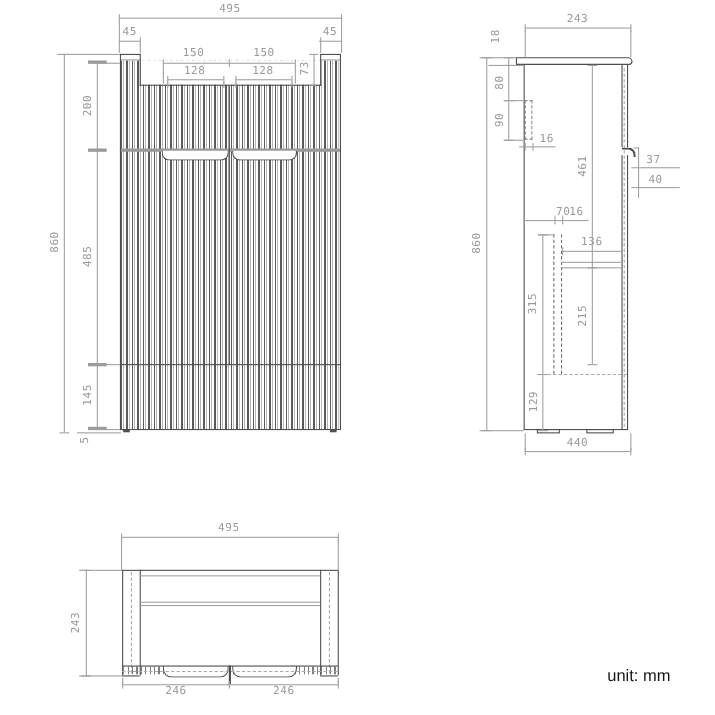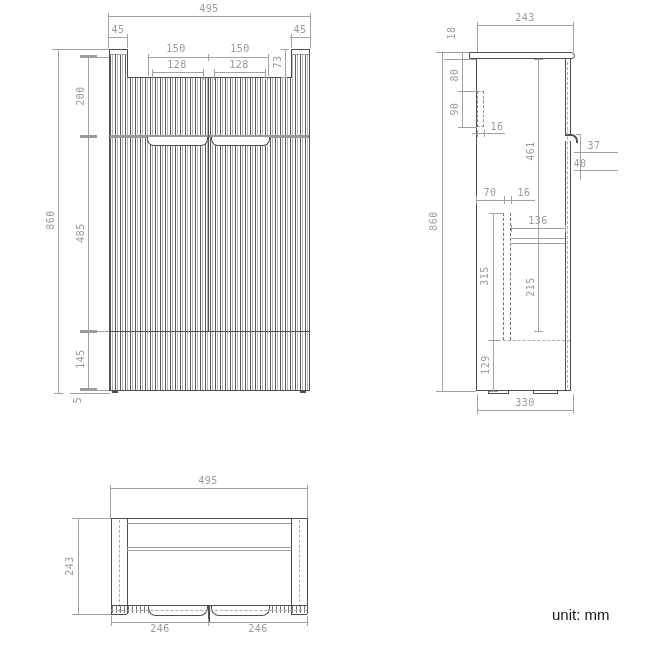--- a/index.html
+++ b/index.html
@@ -75,28 +75,28 @@
   <div class="dimv" style="left:78px;top:400px;">5</div>
 
   <div class="dim" style="left:525px;top:18px;">243</div>
   <div class="dimv" style="left:452px;top:33px;">18</div>
   <div class="dimv" style="left:455px;top:75px;">80</div>
   <div class="dimv" style="left:455px;top:109px;">90</div>
   <div class="dim" style="left:497px;top:127px;">16</div>
   <div class="dimv" style="left:531px;top:151px;">461</div>
   <div class="dimv" style="left:434px;top:221px;">860</div>
   <div class="dim" style="left:594px;top:146px;">37</div>
-  <div class="dim" style="left:580px;top:164px;">40</div>
-  <div class="dim" style="left:490px;top:193px;">70</div>
+  <div class="dim" style="left:596px;top:164px;">40</div>
+  <div class="dim" style="left:512px;top:193px;">70</div>
   <div class="dim" style="left:524px;top:193px;">16</div>
   <div class="dim" style="left:538px;top:221px;">136</div>
   <div class="dimv" style="left:485px;top:276px;">315</div>
   <div class="dimv" style="left:531px;top:287px;">215</div>
   <div class="dimv" style="left:486px;top:365px;">129</div>
-  <div class="dim" style="left:525px;top:403px;">330</div>
+  <div class="dim" style="left:525px;top:403px;">440</div>
 
   <div class="dim" style="left:208px;top:481px;">495</div>
   <div class="dimv" style="left:70px;top:566px;">243</div>
   <div class="dim" style="left:160px;top:629px;">246</div>
   <div class="dim" style="left:258px;top:629px;">246</div>
 
   <div id="unit" style="left:552px;top:606px;">unit: mm</div>
 <div class="st d" style="left: 109px; top: 49px; width: 19px; height: 1px;"></div>
     <div class="st d" style="left: 291px; top: 49px; width: 19px; height: 1px;"></div>
     <div class="st g" style="left: 109px; top: 54px; width: 19px; height: 1px;"></div>

